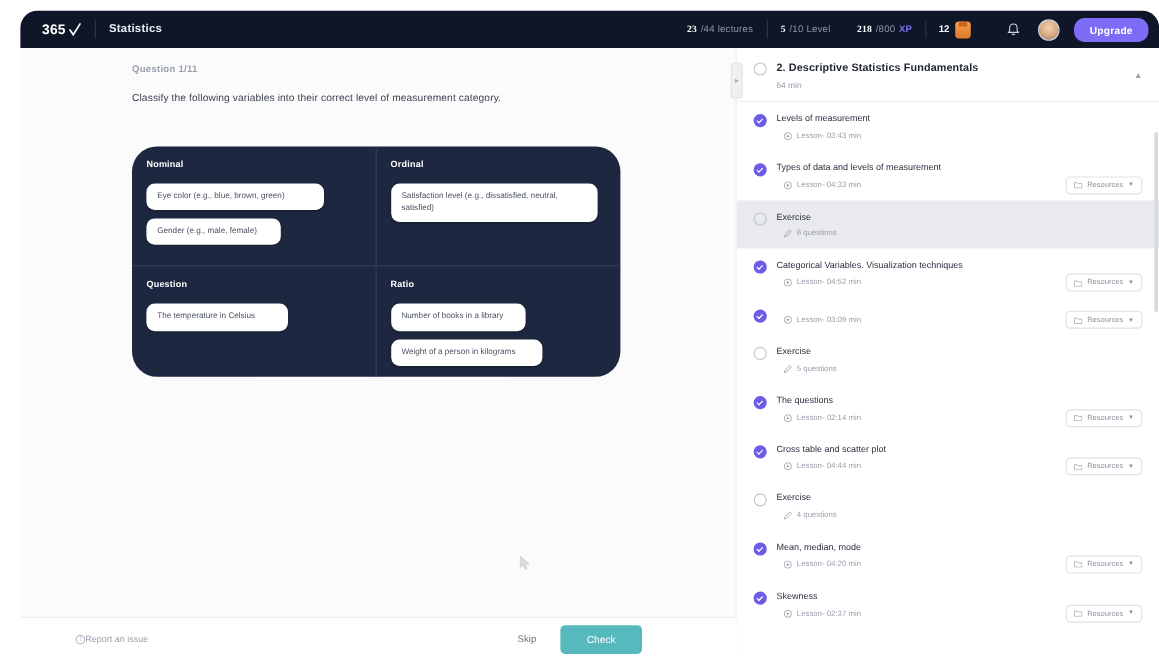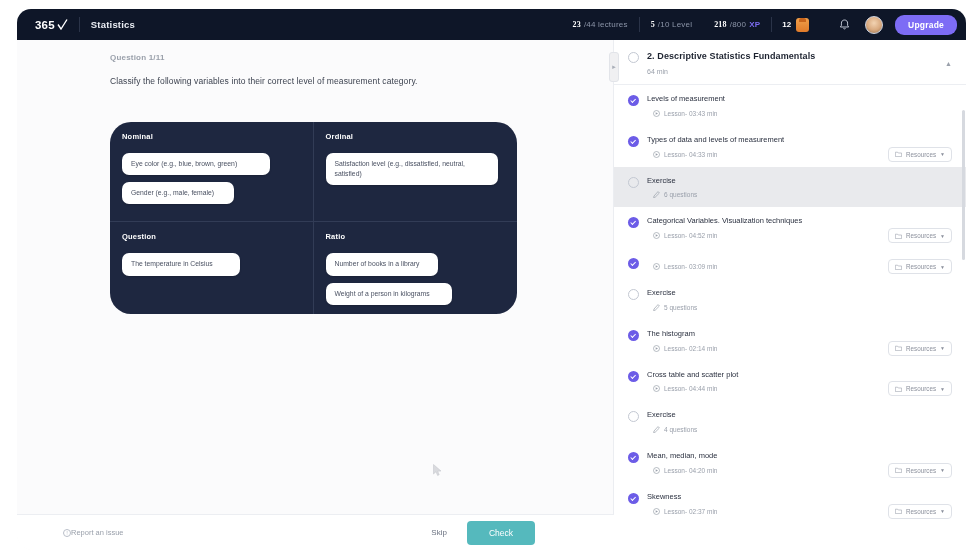--- a/index.html
+++ b/index.html
@@ -487,21 +487,21 @@
                 <span class="meta-icon"><svg width="7" height="7" viewBox="0 0 7 7">
                     <path d="M5 0.6 L6.4 2 L2.2 6.2 L0.6 6.6 L1 5 Z" stroke="#9aa0ab" stroke-width="0.7" fill="none"></path>
                   </svg></span>
                 <span>5 questions</span>
               </div>
             </div>
           </div>
           <div class="lesson">
             <span class="mark done"></span>
             <div class="lesson-body">
-              <div class="lesson-name">The histogram</div>
+              <div class="lesson-name">The questions</div>
               <div class="lesson-meta">
                 <span class="meta-icon"><svg width="7" height="7" viewBox="0 0 7 7">
                     <circle cx="3.5" cy="3.5" r="3" stroke="#9aa0ab" stroke-width="0.7" fill="none"></circle>
                     <path d="M2.7 2.2 L5 3.5 L2.7 4.8 Z" fill="#9aa0ab"></path>
                   </svg></span>
                 <span>Lesson- 02:14 min</span>
               </div>
             </div>
             <div class="resources">
               <span class="folder-icon"><svg width="7" height="6" viewBox="0 0 7 6">

